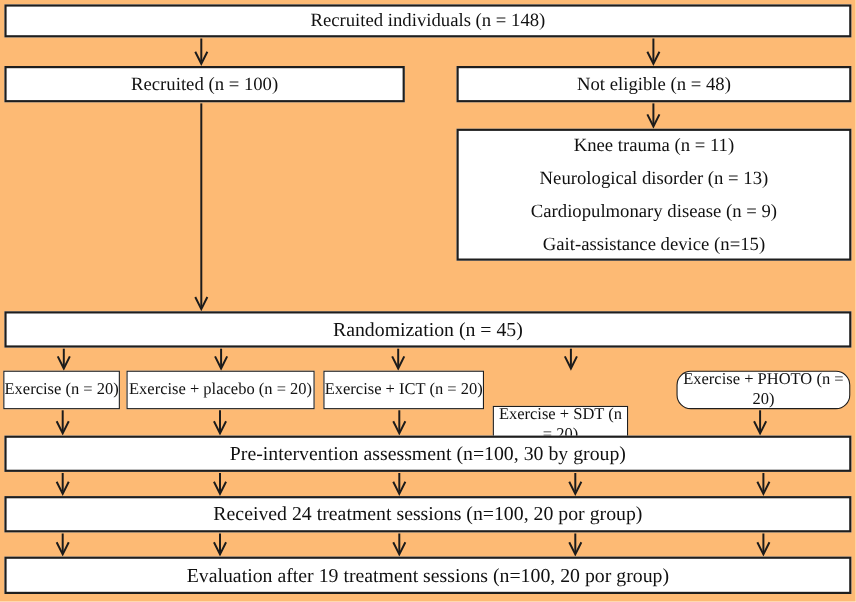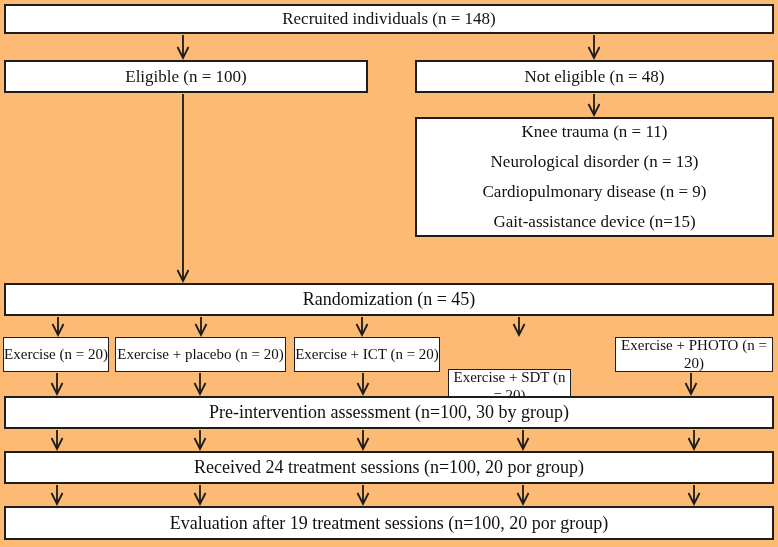--- a/index.html
+++ b/index.html
@@ -41,21 +41,21 @@
   
   #box-recruited   { left: 4px;   top: 4px;   width: 770px; height: 30px; }
   #box-eligible    { left: 4px;   top: 60px;  width: 364px; height: 33px; }
   #box-noteligible { left: 415px; top: 60px;  width: 359px; height: 33px; }
   #box-reasons     { left: 415px; top: 117px; width: 359px; height: 120px; }
   #box-random      { left: 4px;   top: 283px; width: 770px; height: 33px; }
   #box-group1      { left: 3px;   top: 337px; width: 106px; height: 35px; }
   #box-group2      { left: 115px; top: 337px; width: 171px; height: 35px; }
   #box-group3      { left: 294px; top: 337px; width: 146px; height: 35px; }
   #box-group4      { left: 448px; top: 337px; width: 123px; height: 35px; margin-top: 32px; }
-  #box-group5      { left: 615px; top: 337px; width: 158px; height: 35px; }
+  #box-group5      { left: 615px; top: 337px; width: 158px; height: 35px; border-radius: 13px; }
   #box-pre         { left: 4px;   top: 396px; width: 770px; height: 33px; }
   #box-received    { left: 4px;   top: 451px; width: 770px; height: 33px; }
   #box-eval        { left: 4px;   top: 506px; width: 770px; height: 34px; }
 
   svg line, svg polyline { stroke: #1b1b1b; stroke-width: 1.8; fill: none; }
 </style>
 </head>
 <body>
 
 <div class="canvas">
@@ -161,21 +161,21 @@
       <line x1="694" y1="485" x2="694" y2="502"></line>
         <polyline points="688.5,493 694,504 699.5,493"></polyline>
     </g>
   </svg>
 
   <div id="box-recruited" class="box fs-lg">
     <span>Recruited individuals (n = 148)</span>
   </div>
 
   <div id="box-eligible" class="box fs-lg">
-    <span>Eligible (n = 100)</span>
+    <span>Recruited (n = 100)</span>
   </div>
 
   <div id="box-noteligible" class="box fs-lg">
     <span>Not eligible (n = 48)</span>
   </div>
 
   <div id="box-reasons" class="box fs-lg reasons">
     <div class="line">Knee trauma (n = 11)</div>
     <div class="line">Neurological disorder (n = 13)</div>
     <div class="line">Cardiopulmonary disease (n = 9)</div>

